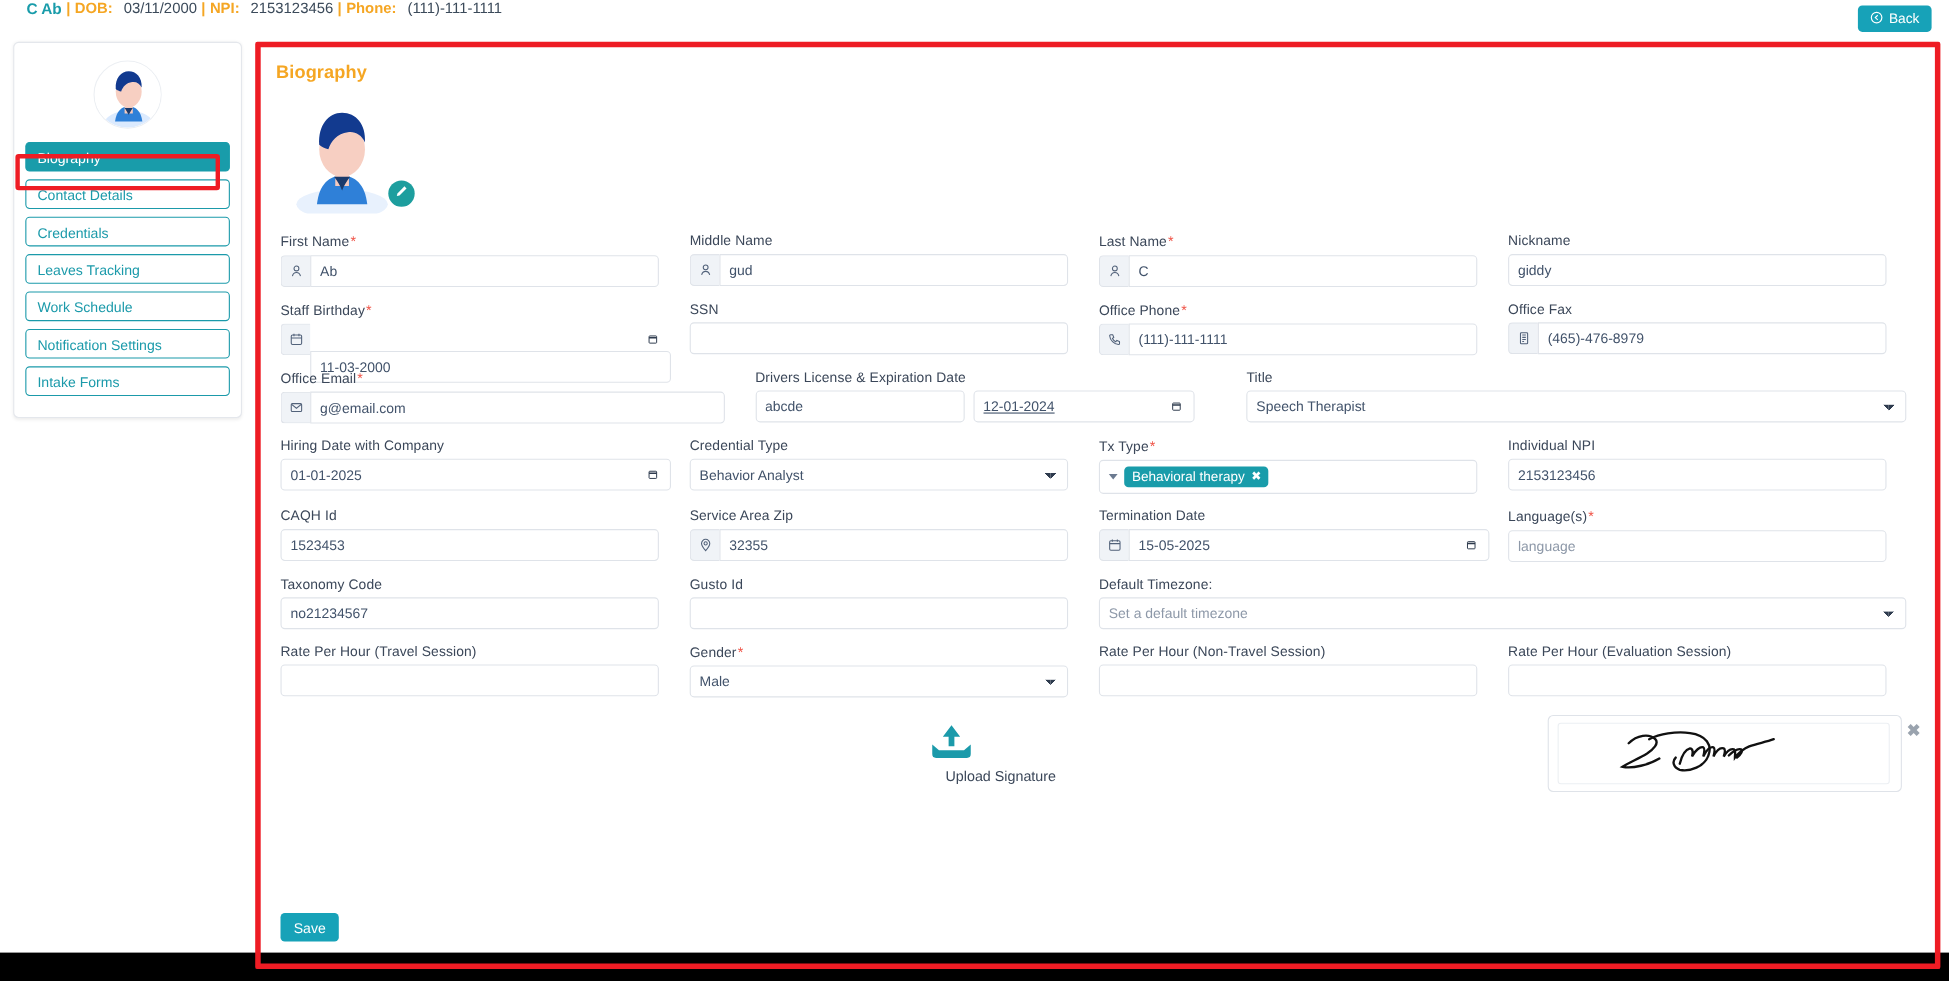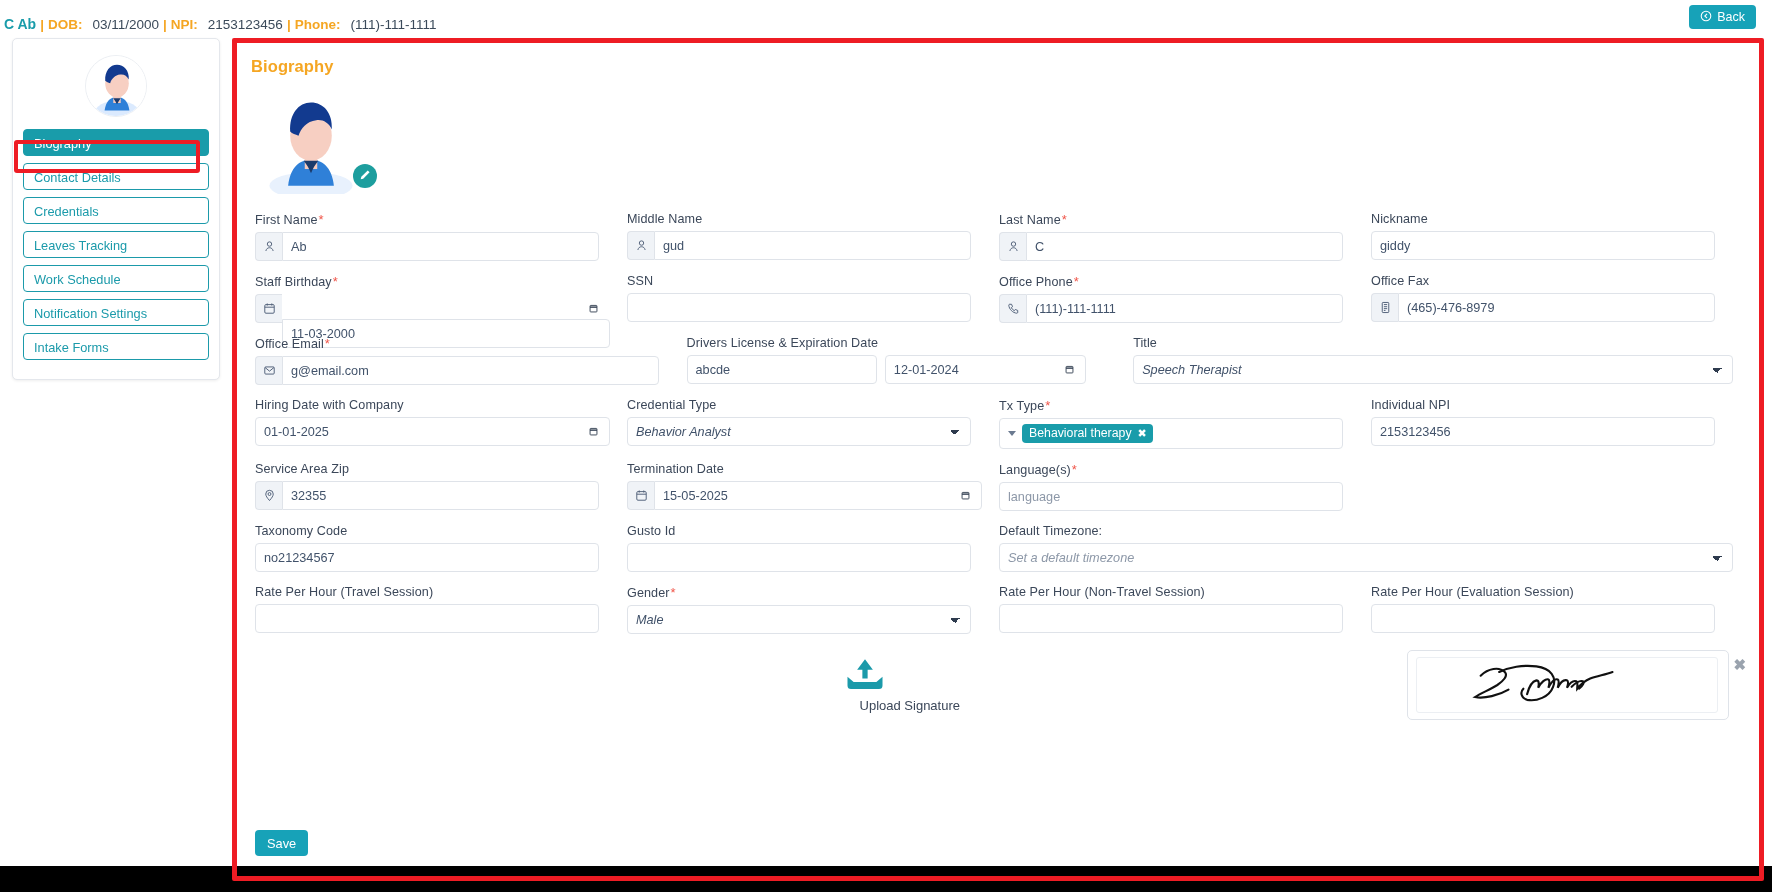--- a/index.html
+++ b/index.html
@@ -8,22 +8,22 @@
     width: 1772px; height: 892px;
     background: #ffffff;
     font-family: "Liberation Sans", sans-serif;
     overflow: hidden;
   }
   .page { position: relative; width: 1772px; height: 892px; background:#fff; }
 
   
   .topbar {
     position: absolute; left:0; top:0; width:1772px; height:32px;
-    background:#ffffff; display:flex; align-items:flex-end;
-    padding-left: 4px; font-size: 13.5px;
+    background:#ffffff; display:flex; align-items:flex-start;
+    padding-left: 24px; font-size: 13.5px;
   }
   .topbar .pname { color:#199caa; font-weight:700; font-size:14px; }
   .topbar .sep { color:#f5a623; font-weight:700; margin: 0 4px; }
   .topbar .lbl { color:#f5a623; font-weight:700; }
   .topbar .val { color:#3b4a5a; margin-left:10px; }
 
   .back-btn {
     position:absolute; right:16px; top:5px;
     background:#17a2b8; color:#fff; border:none; border-radius:4px;
     height:24px; padding: 0 11px; font-size:12.5px;
@@ -117,21 +117,21 @@
   .inp.placeholder-val { color:#8d98a8; }
 
   select.inp {
     appearance:none; -webkit-appearance:none;
     background-image:
       linear-gradient(45deg, transparent 50%, #2e3b4e 50%),
       linear-gradient(135deg, #2e3b4e 50%, transparent 50%);
     background-position: calc(100% - 15px) 12px, calc(100% - 10px) 12px;
     background-size: 5px 5px, 5px 5px;
     background-repeat: no-repeat;
-    cursor:pointer;font-style:italic;
+    cursor:pointer;
   }
 
   .dual { display:flex; gap:8px; }
   .dual .half { flex:1; }
 
   
   .multi {
     border:1px solid #dfe3e9; border-radius:4px; height:31px;
     display:flex; align-items:center; padding: 0 6px; background:#fff;
     cursor:pointer;
@@ -396,21 +396,21 @@
           </div>
         </div>
 
         <div class="col" style="width:28%">
           <label class="fl">Drivers License &amp; Expiration Date</label>
           <div class="dual">
             <div class="half">
               <input class="inp" style="width: 100%;" value="abcde">
             </div>
             <div class="half" style="display:flex;align-items:center;">
-              <input class="inp" style="width: 100%; padding-right: 26px;" value="12-01-2024">
+              <input class="inp" style="width: 100%; padding-right: 26px; text-decoration: underline;" value="12-01-2024">
               <span style="margin-left:-22px;display:flex;align-items:center;">
                 <svg viewBox="0 0 16 16" width="11" height="11" fill="none" stroke="#2e3b4e" stroke-width="1.3">
                   <rect x="3" y="3.5" width="10" height="9.5" rx="1"></rect>
                     <path d="M3 6h10" stroke-width="2"></path>
                 </svg>
               </span>
             </div>
           </div>
         </div>
 
@@ -462,20 +462,26 @@
 
         <div class="col c1">
           <label class="fl">Individual NPI</label>
           <div class="ctrl">
             <input class="inp" value="2153123456" style="">
           </div>
         </div>
       </div>
 
       <div class="row">
+        <div class="col c1">
+          <label class="fl">CAQH Id</label>
+          <div class="ctrl">
+            <input class="inp" value="1523453" style="">
+          </div>
+        </div>
 
         <div class="col c1">
           <label class="fl">Service Area Zip</label>
           <div class="ctrl">
             <span class="addon">
               <svg viewBox="0 0 16 16" fill="none" stroke="#52627a" stroke-width="1.2">
                 <path d="M8 14.2c3-3.4 4.6-5.8 4.6-8a4.6 4.6 0 1 0-9.2 0c0 2.2 1.6 4.6 4.6 8z"></path>
                 <circle cx="8" cy="6.2" r="1.8"></circle>
               </svg>
             </span>

